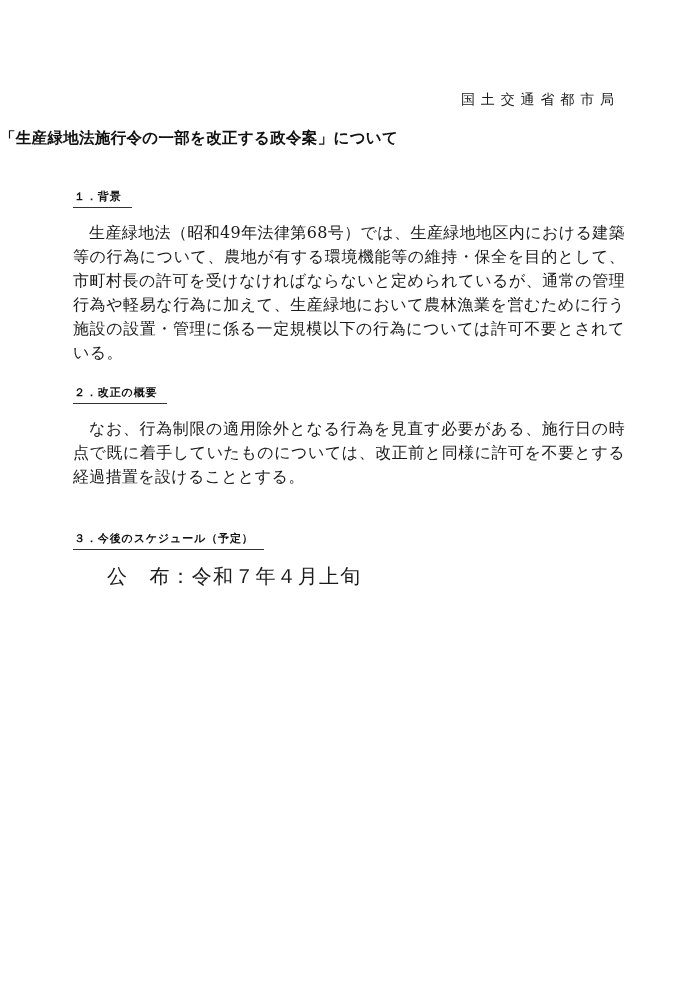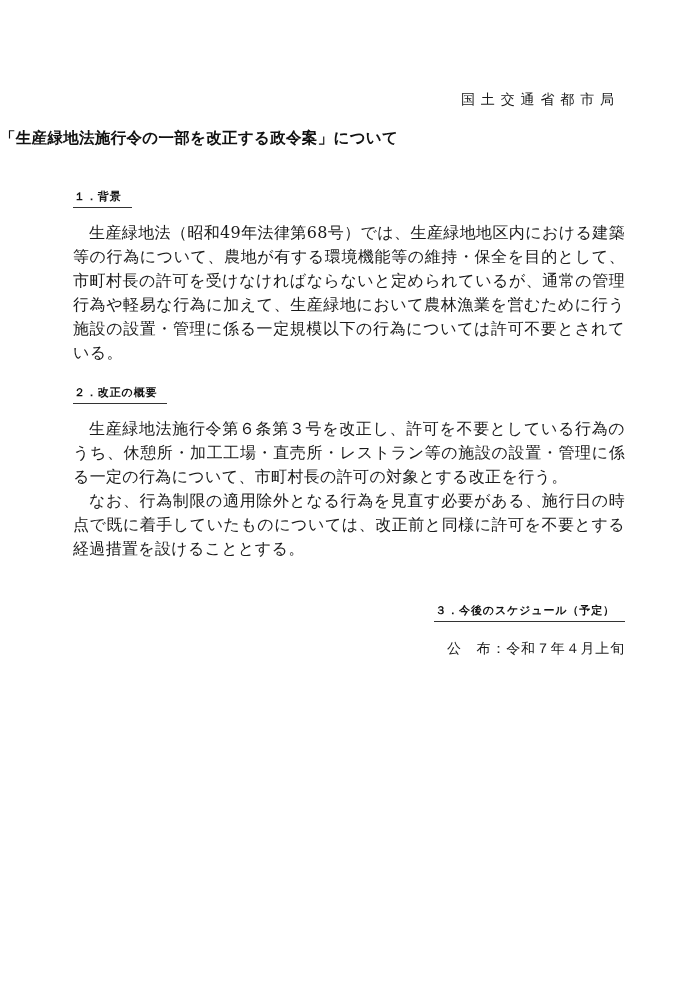--- a/index.html
+++ b/index.html
@@ -44,21 +44,21 @@
     color: #111111;
   }
 
   
   .section {
     padding-left: 73px;
     padding-right: 75px;
   }
   .section-1 { margin-top: 40px; }
   .section-2 { margin-top: 20px; }
-  .section-3 { margin-top: 42px; text-align: right; }
+  .section-3 { margin-top: 42px; }
 
   .sec-heading {
     font-family: "DejaVu Sans", "Liberation Sans", sans-serif;
     font-size: 11px;
     font-weight: bold;
     color: #111111;
     margin-bottom: 13px;
   }
   .sec-heading .heading-text {
     display: inline-block;
@@ -74,23 +74,24 @@
     text-indent: 1em;
     letter-spacing: 0.02em;
   }
 
   
   .schedule-list {
     margin-left: 22px;
     margin-top: 2px;
   }
   .schedule-item {
-    font-size: 14px;
+    font-size: 20px;
     line-height: 27px;
     letter-spacing: 0.06em;
+    margin-left: 12px;
   }
 </style>
 </head>
 <body>
 
 <div class="page">
 
   <div class="doc-header">
     <div class="dept">国土交通省都市局</div>
   </div>
@@ -101,21 +102,20 @@
     <h2 class="sec-heading">
       <span class="heading-text">１．背景</span>
     </h2>
     <p class="body-para">生産緑地法（昭和49年法律第68号）では、生産緑地地区内における建築等の行為について、農地が有する環境機能等の維持・保全を目的として、市町村長の許可を受けなければならないと定められているが、通常の管理行為や軽易な行為に加えて、生産緑地において農林漁業を営むために行う施設の設置・管理に係る一定規模以下の行為については許可不要とされている。</p>
   </div>
 
   <div class="section section-2">
     <h2 class="sec-heading">
       <span class="heading-text">２．改正の概要</span>
     </h2>
-    <p class="body-para">生産緑地法施行令第６条第３号を改正し、許可を不要としている行為のうち、休憩所・加工工場・直売所・レストラン等の施設の設置・管理に係る一定の行為について、市町村長の許可の対象とする改正を行う。</p>
     <p class="body-para">なお、行為制限の適用除外となる行為を見直す必要がある、施行日の時点で既に着手していたものについては、改正前と同様に許可を不要とする経過措置を設けることとする。</p>
   </div>
 
   <div class="section section-3">
     <h2 class="sec-heading">
       <span class="heading-text">３．今後のスケジュール（予定）</span>
     </h2>
     <div class="schedule-list">
       <p class="schedule-item">公　布：令和７年４月上旬</p>
     </div>

